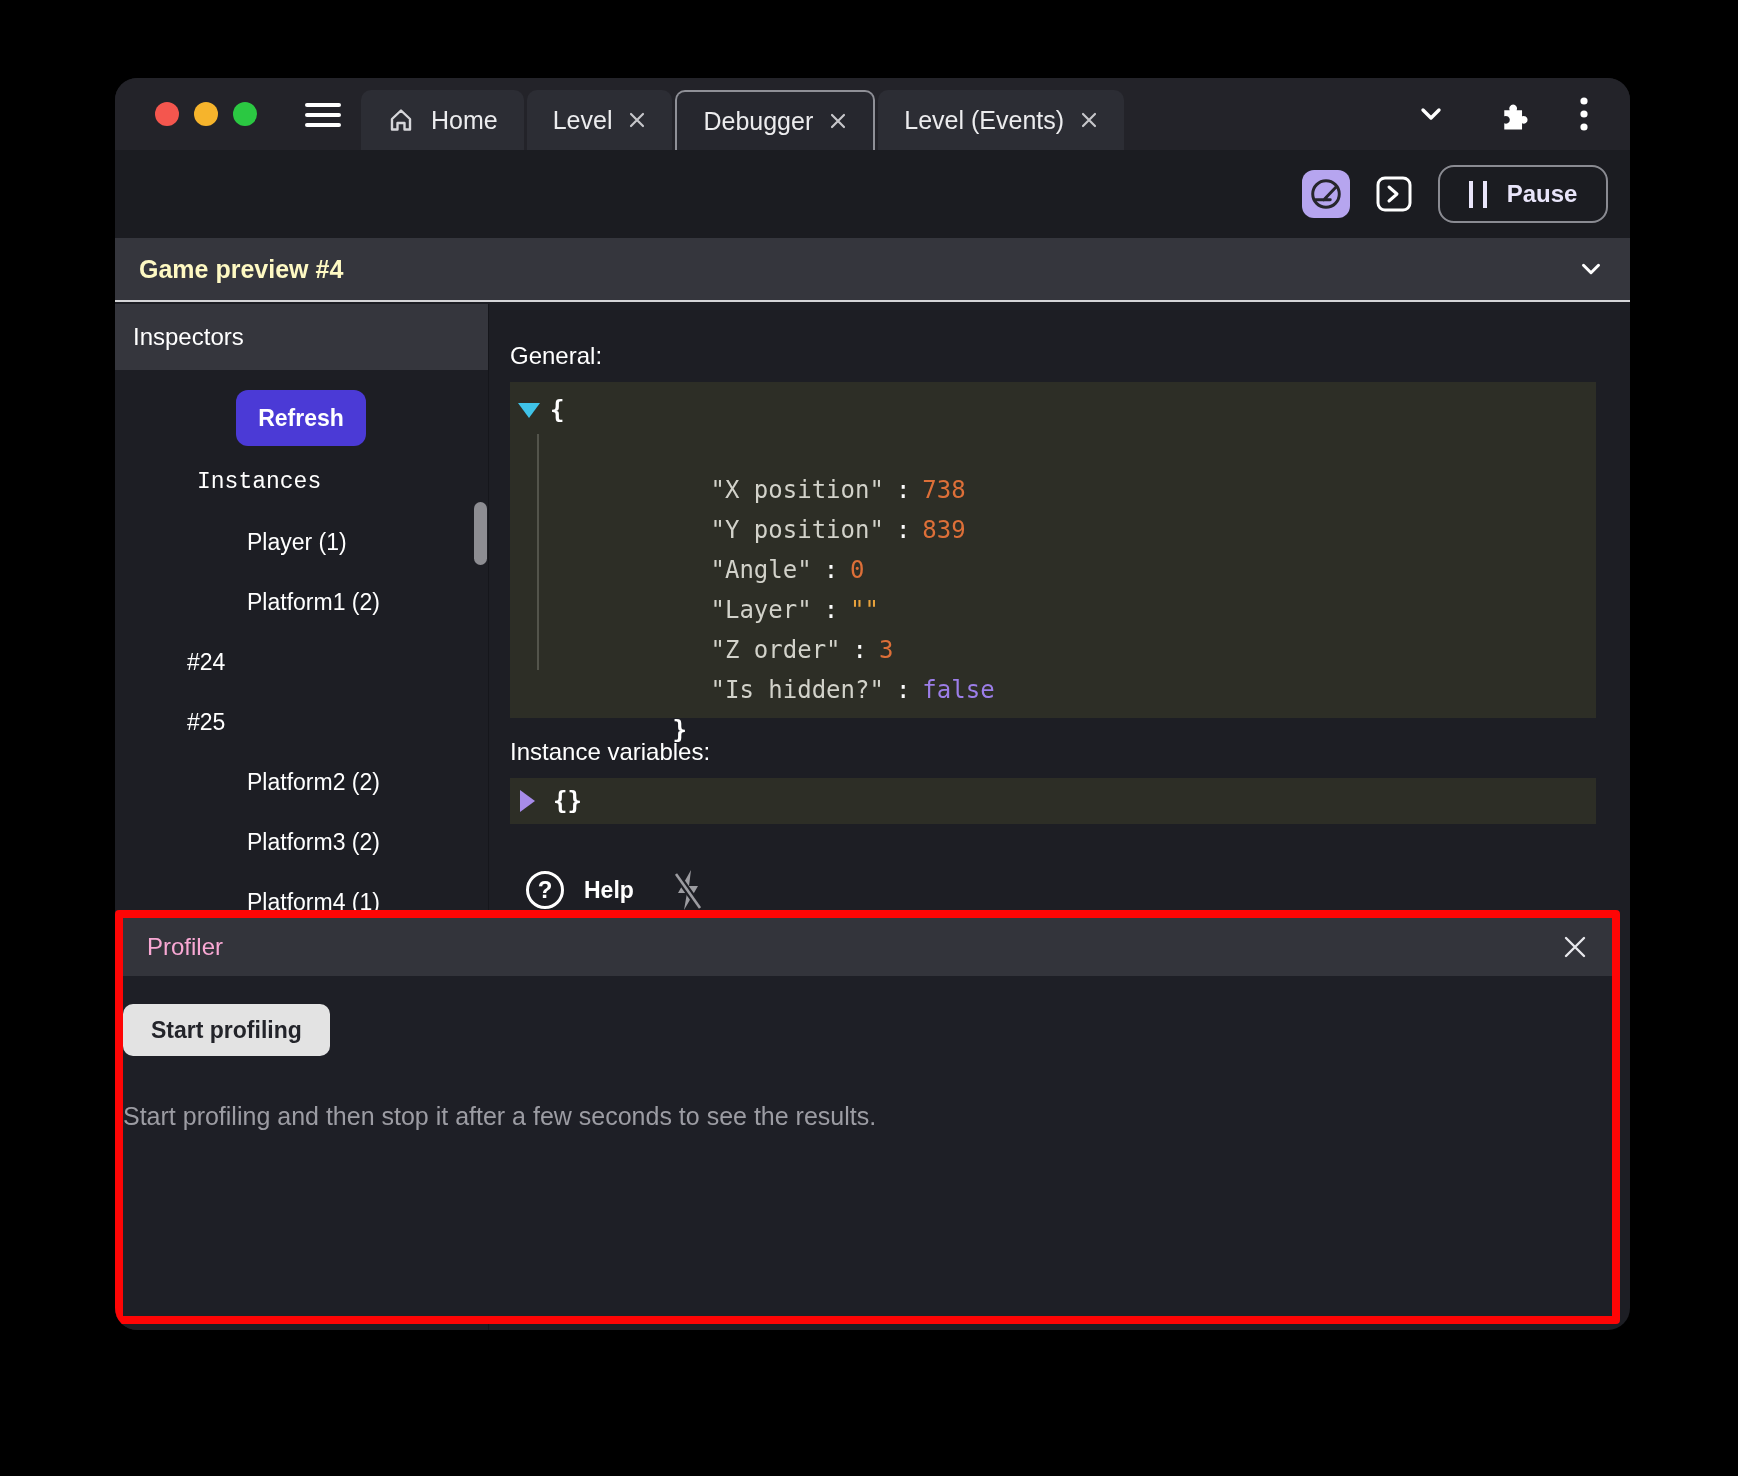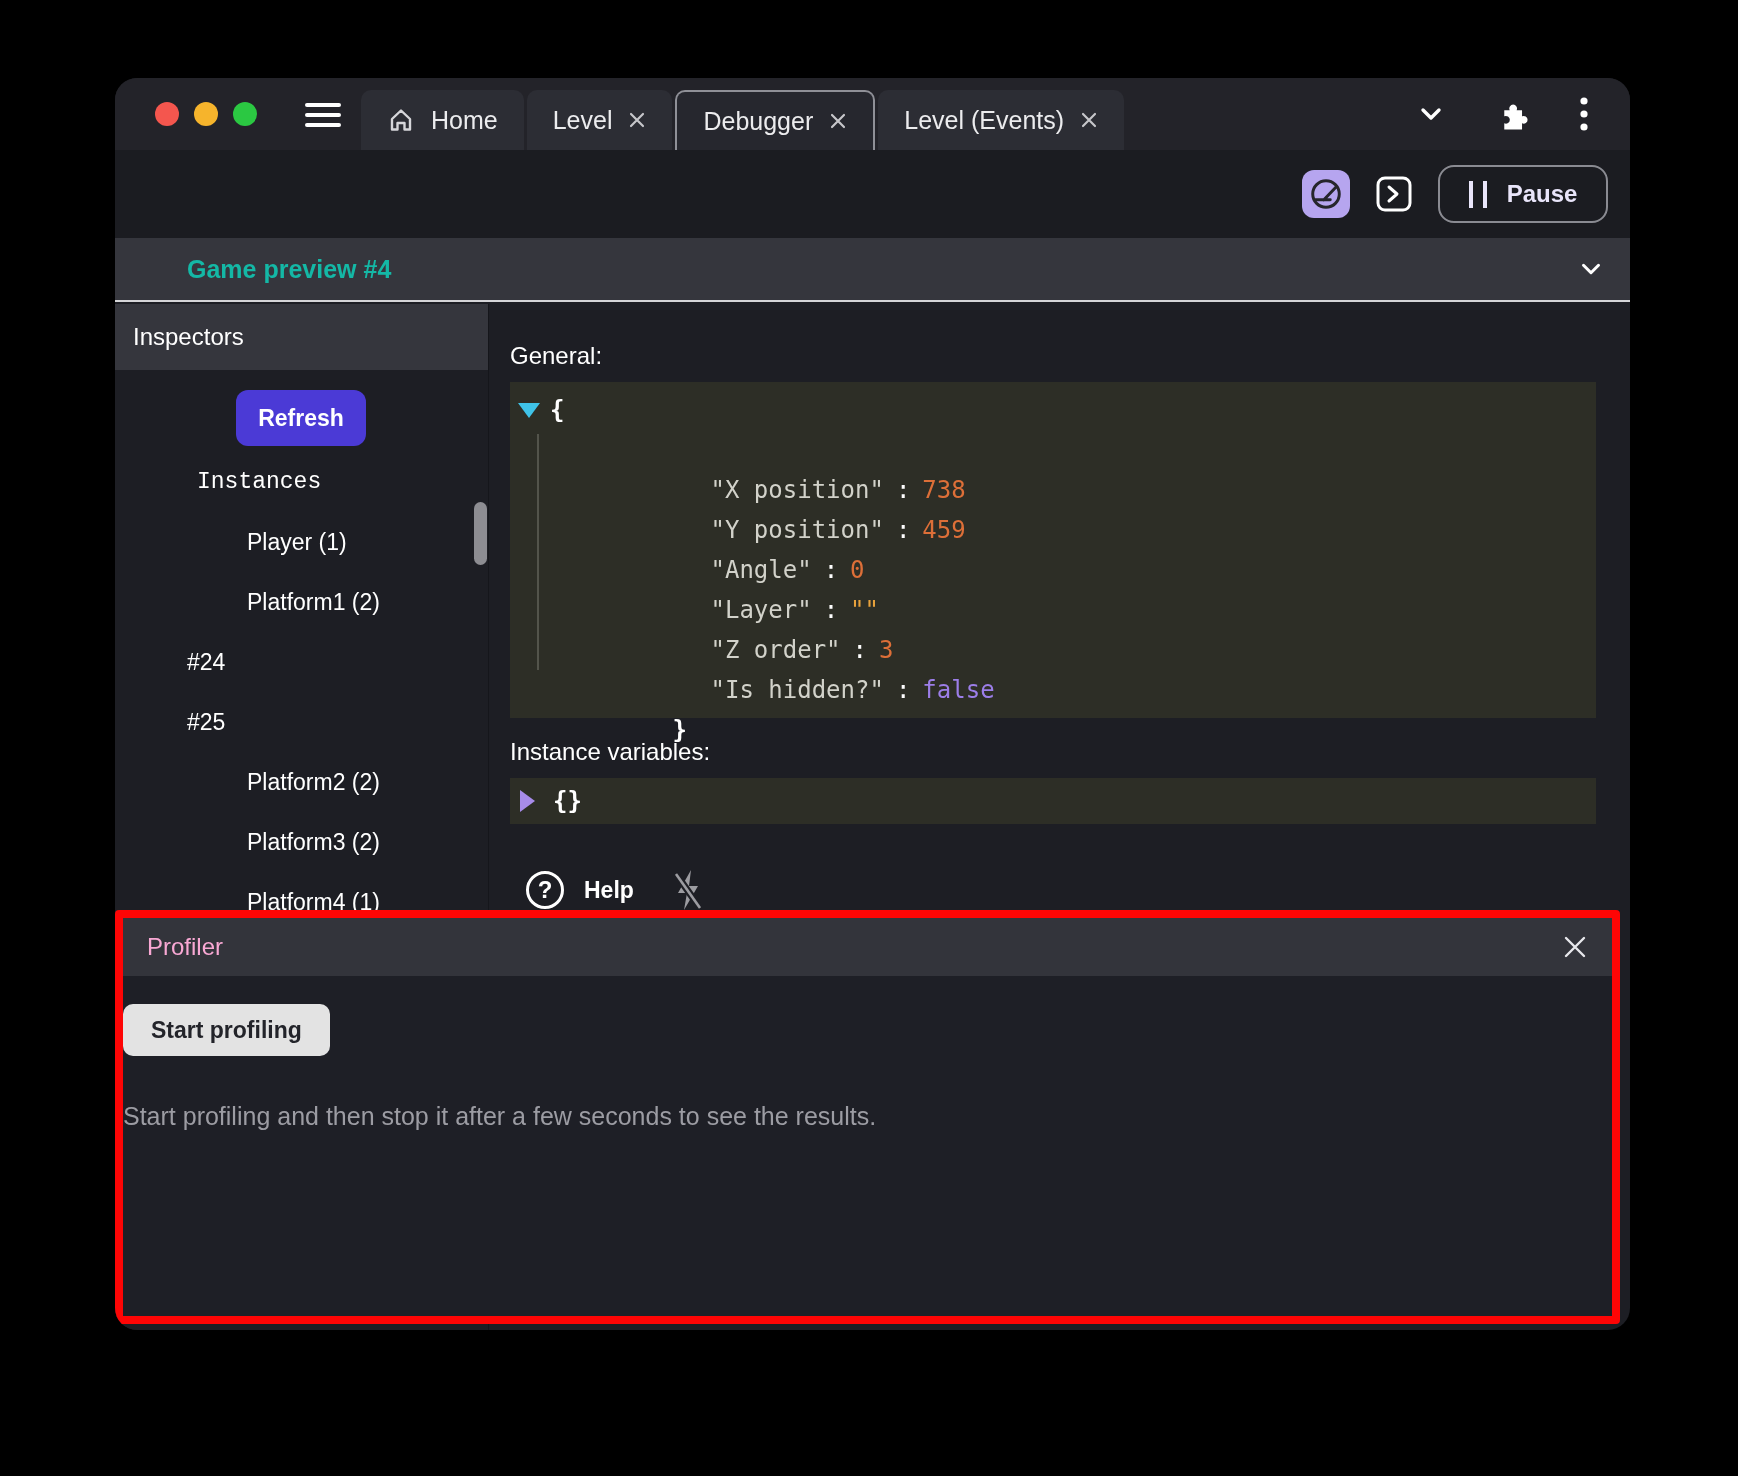--- a/index.html
+++ b/index.html
@@ -30,21 +30,21 @@
             display:flex; align-items:center; justify-content:center; cursor:pointer; }
   .console-btn{ width:40px; height:40px; display:flex; align-items:center; justify-content:center; cursor:pointer; }
   .pause-btn{ min-width:170px; height:58px; border:2px solid #8a8b92; border-radius:16px;
             display:flex; align-items:center; justify-content:center; gap:20px; cursor:pointer; padding:0 26px;}
   .pause-bars{ display:flex; gap:10px; }
   .pause-bars i{ display:block; width:4px; height:27px; background:#e9e5fa; }
   .pause-label{ color:#e9e5fa; font-size:24px; font-weight:bold; }
   
   .preview-bar{ height:64px; background:#35363d; border-bottom:2px solid #d5d5d8;
             display:flex; align-items:center; justify-content:space-between; padding:0 24px; }
-  .preview-title{ color:#14b8a6; font-size:25px; font-weight:bold;margin-left:48px; }
+  .preview-title{ color:#fef9c3; font-size:25px; font-weight:bold; }
   
   .main{ position:absolute; top:226px; left:0; right:0; bottom:0; display:flex; }
   .left-panel{ width:374px; flex-shrink:0; position:relative; background:#1d1e24; border-right:1px solid #15161b;}
   .left-header{ height:66px; background:#35363d; display:flex; align-items:center; padding-left:18px;
             color:#fff; font-size:24px; }
   .left-body{ position:absolute; top:66px; left:0; right:0; bottom:0; overflow:hidden; }
   .refresh-btn{ margin:20px 0 0 121px; width:130px; height:56px; background:#4b3ad6; border-radius:12px;
             color:#fff; font-size:23px; font-weight:bold; display:flex; align-items:center; justify-content:center;
             cursor:pointer; }
   .tree{ margin-top:6px; }
@@ -209,21 +209,21 @@
       <div class="code-box">
         <div class="guide"></div>
         <div class="code-line opener">
           <span class="tri-down"></span>
           <span class="brace">{</span>
         </div>
         <div class="code-line kv">
           <span class="key">"X position"</span><span class="colon">:</span><span class="val num">738</span>
         </div>
         <div class="code-line kv">
-          <span class="key">"Y position"</span><span class="colon">:</span><span class="val num">459</span>
+          <span class="key">"Y position"</span><span class="colon">:</span><span class="val num">839</span>
         </div>
         <div class="code-line kv">
           <span class="key">"Angle"</span><span class="colon">:</span><span class="val num">0</span>
         </div>
         <div class="code-line kv">
           <span class="key">"Layer"</span><span class="colon">:</span><span class="val str">""</span>
         </div>
         <div class="code-line kv">
           <span class="key">"Z order"</span><span class="colon">:</span><span class="val num">3</span>
         </div>

